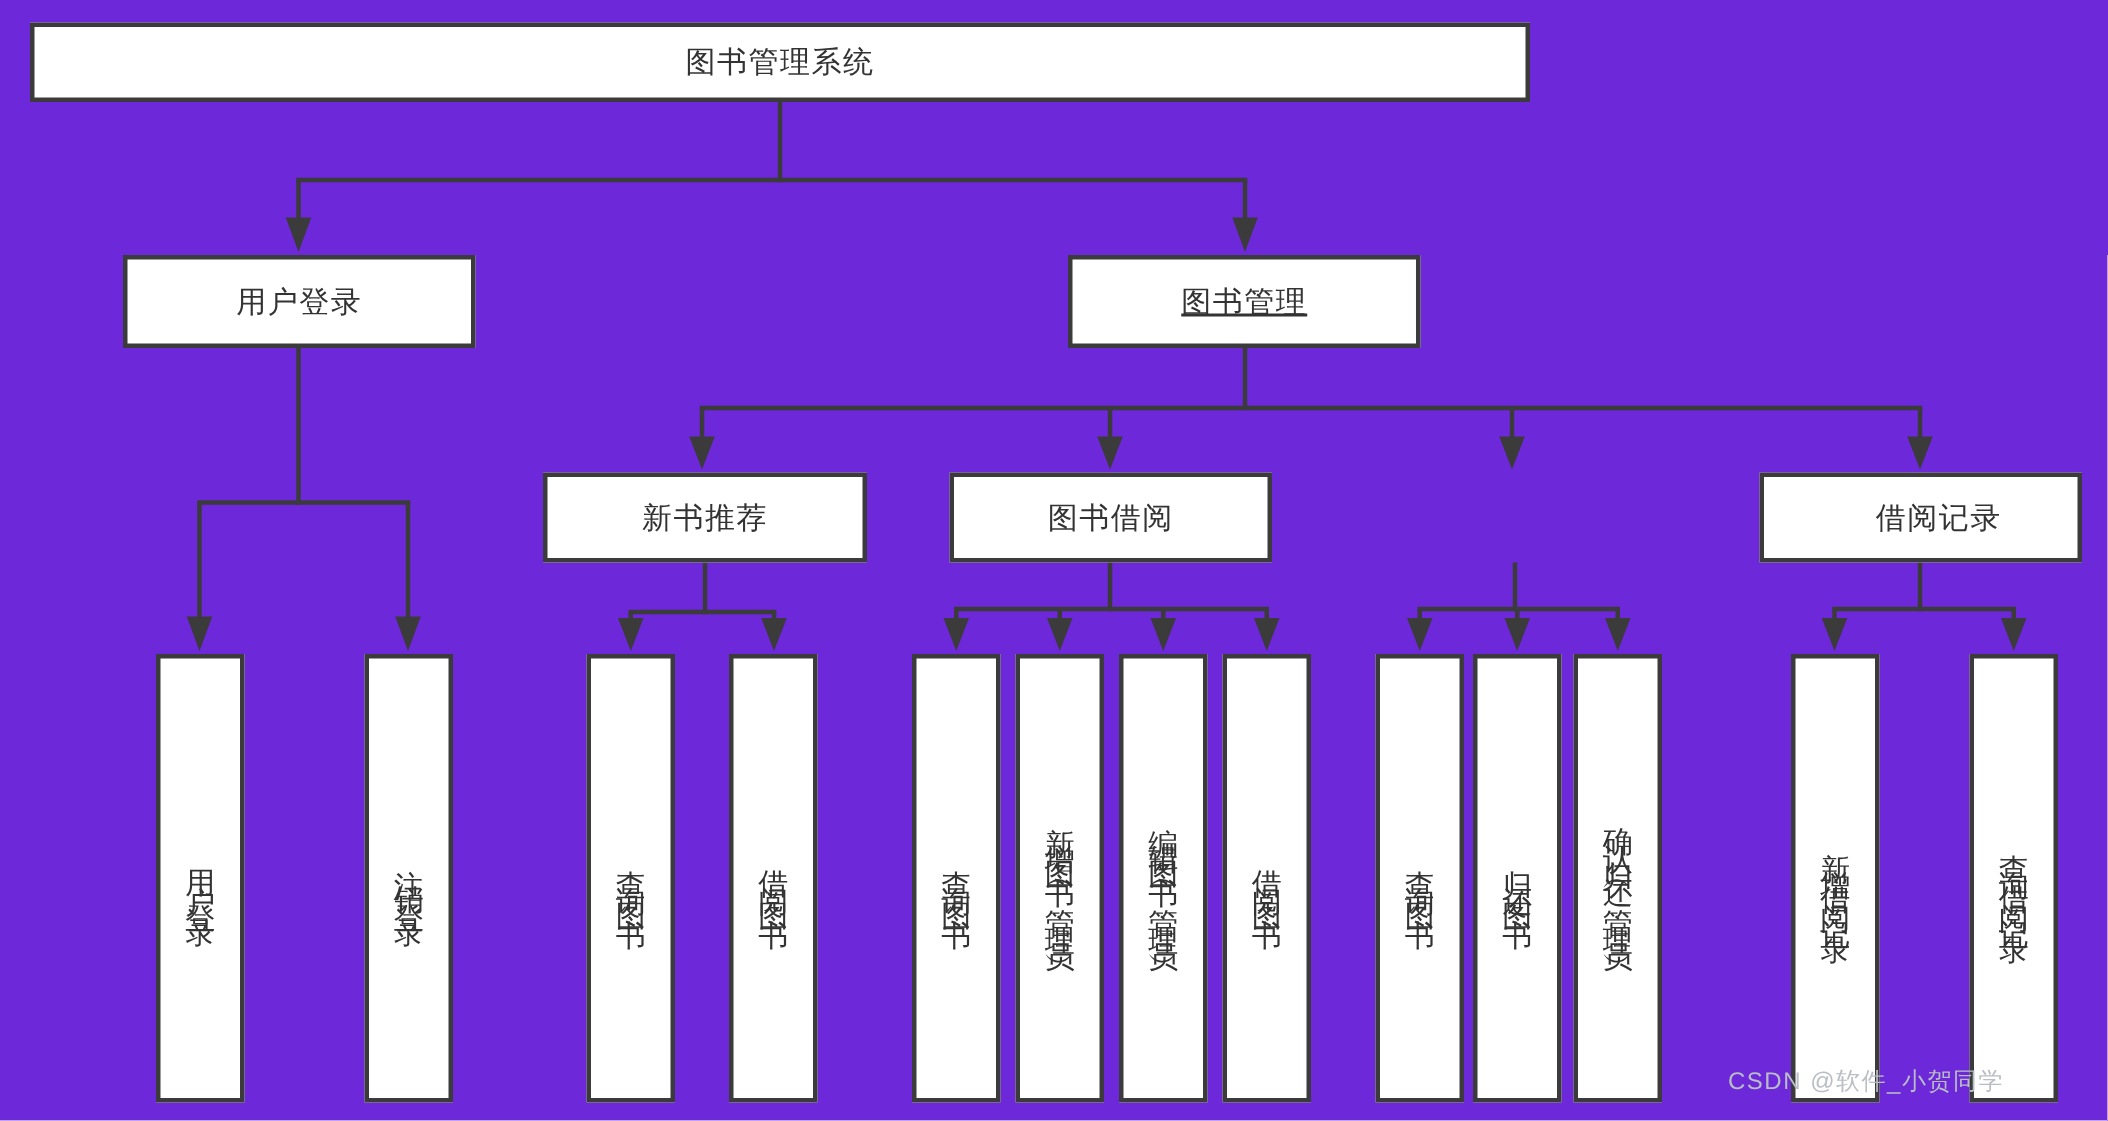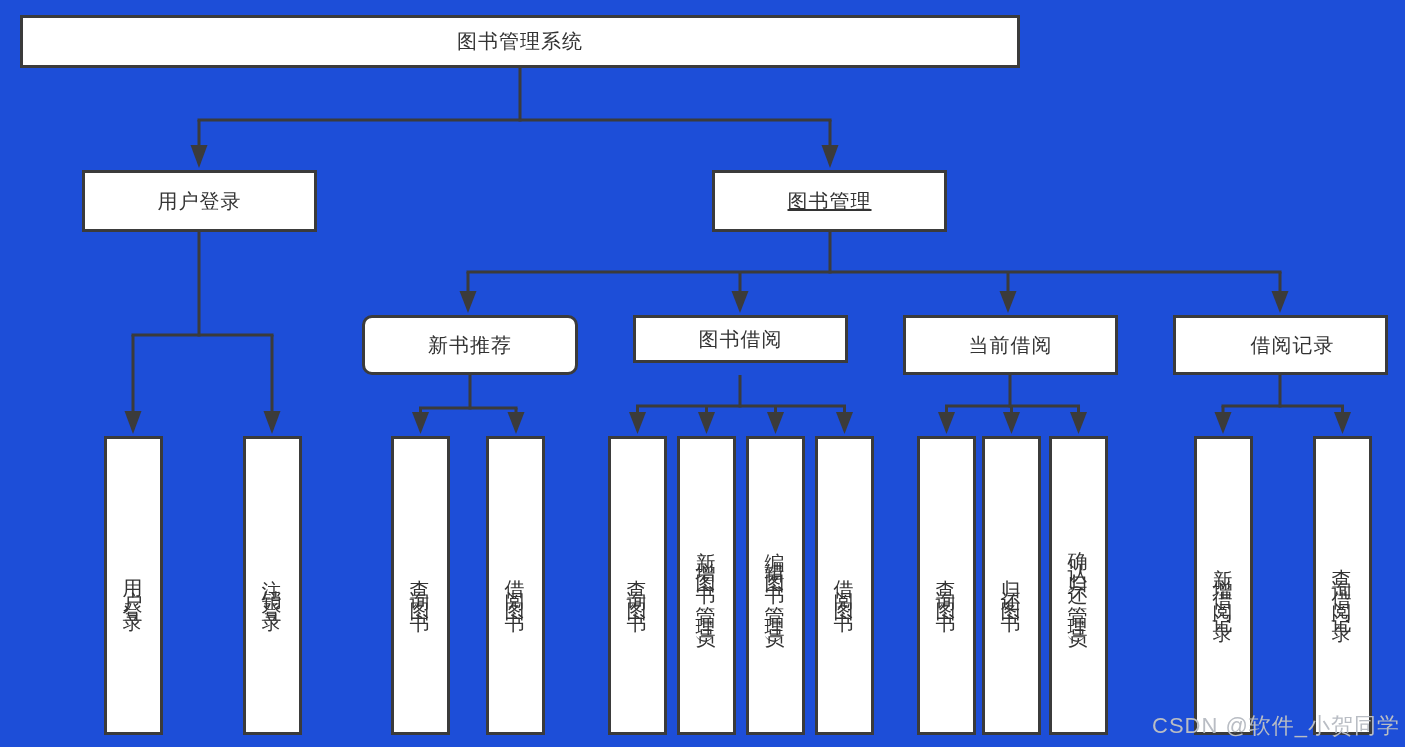--- a/index.html
+++ b/index.html
@@ -1,19 +1,19 @@
 <!DOCTYPE html>
 <html><head>
 <meta charset="utf-8">
 <style>
   html,body{margin:0;padding:0;background:#ffffff;}
   .stage{
     position:relative;
     width:1405px;height:747px;
-    background:#1d4ed8;
+    background:#6d28d9;
     font-family:"Liberation Sans","DejaVu Sans",sans-serif;
     overflow:hidden;
   }
   svg.connectors{position:absolute;left:0;top:0;z-index:1;}
   svg.connectors line{stroke:#3b3b3b;stroke-width:3;}
   svg.connectors polygon{fill:#3b3b3b;stroke:none;}
   .node{
     position:absolute;
     box-sizing:border-box;
     border:3px solid #3b3b3b;
@@ -29,21 +29,21 @@
   .leaf span{
     writing-mode:vertical-rl;
     text-orientation:mixed;
     letter-spacing:11px;
     white-space:nowrap;
   }
   .watermark{
     position:absolute;
     left:1152px;
     top:711px;
-    font-size:22px;
+    font-size:16px;
     color:#b9bdc4;
     letter-spacing:1px;
     z-index:3;
     white-space:nowrap;
   }
 </style>
 </head>
 <body>
 
 <div class="stage">
@@ -114,28 +114,25 @@
     <span>图书管理系统</span>
   </div>
 
   <div class="node" style="left:82px;top:170px;width:235px;height:62px;">
     <span>用户登录</span>
   </div>
   <div class="node" style="left:712px;top:170px;width:235px;height:62px;text-decoration:underline;">
     <span>图书管理</span>
   </div>
 
-  <div class="node" style="left:362px;top:315px;width:216px;height:60px;border-radius:10px;">
+  <div class="node" style="left:362px;top:315px;width:216px;height:60px;">
     <span>新书推荐</span>
   </div>
-  <div class="node" style="left:633px;top:315px;width:215px;height:48px;">
+  <div class="node" style="left:633px;top:315px;width:215px;height:60px;">
     <span>图书借阅</span>
-  </div>
-  <div class="node" style="left:903px;top:315px;width:215px;height:60px;">
-    <span>当前借阅</span>
   </div>
   <div class="node" style="left:1173px;top:315px;width:215px;height:60px;padding-left:24px;">
     <span>借阅记录</span>
   </div>
 
   <div class="node leaf" style="left:104px;top:436px;width:59px;height:299px;">
     <span>用户登录</span>
   </div>
   <div class="node leaf" style="left:243px;top:436px;width:59px;height:299px;">
     <span>注销登录</span>

